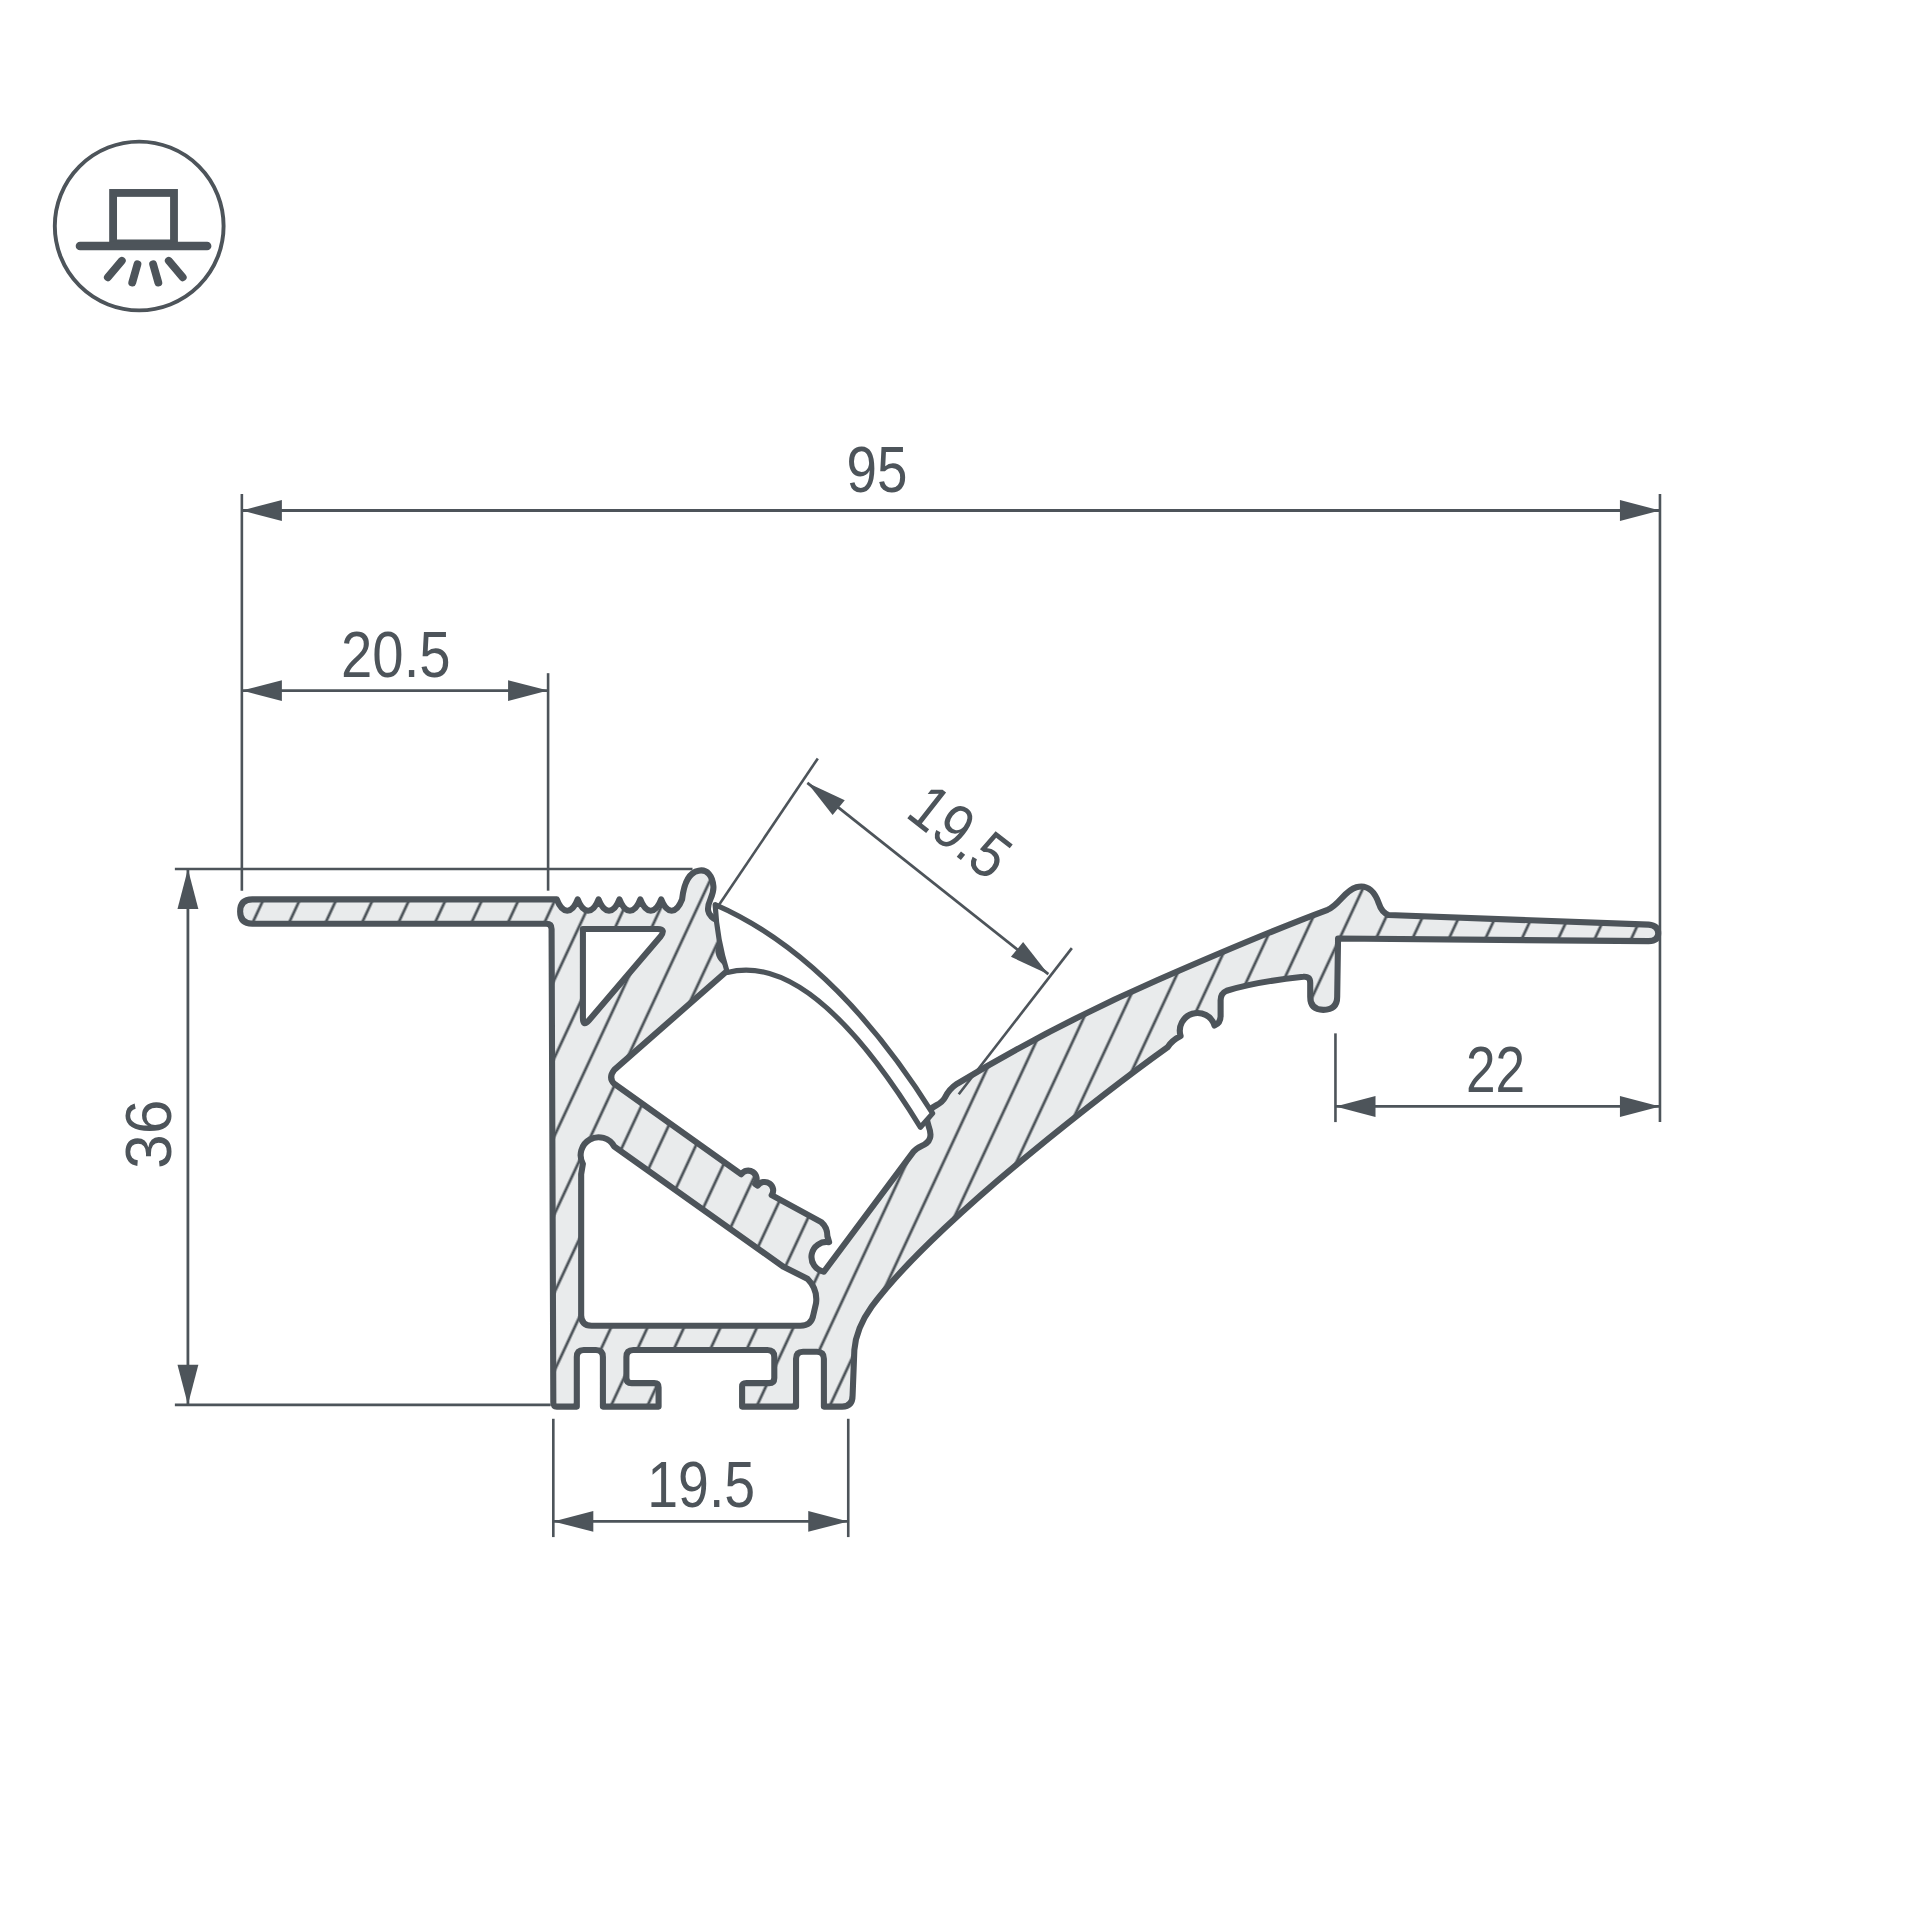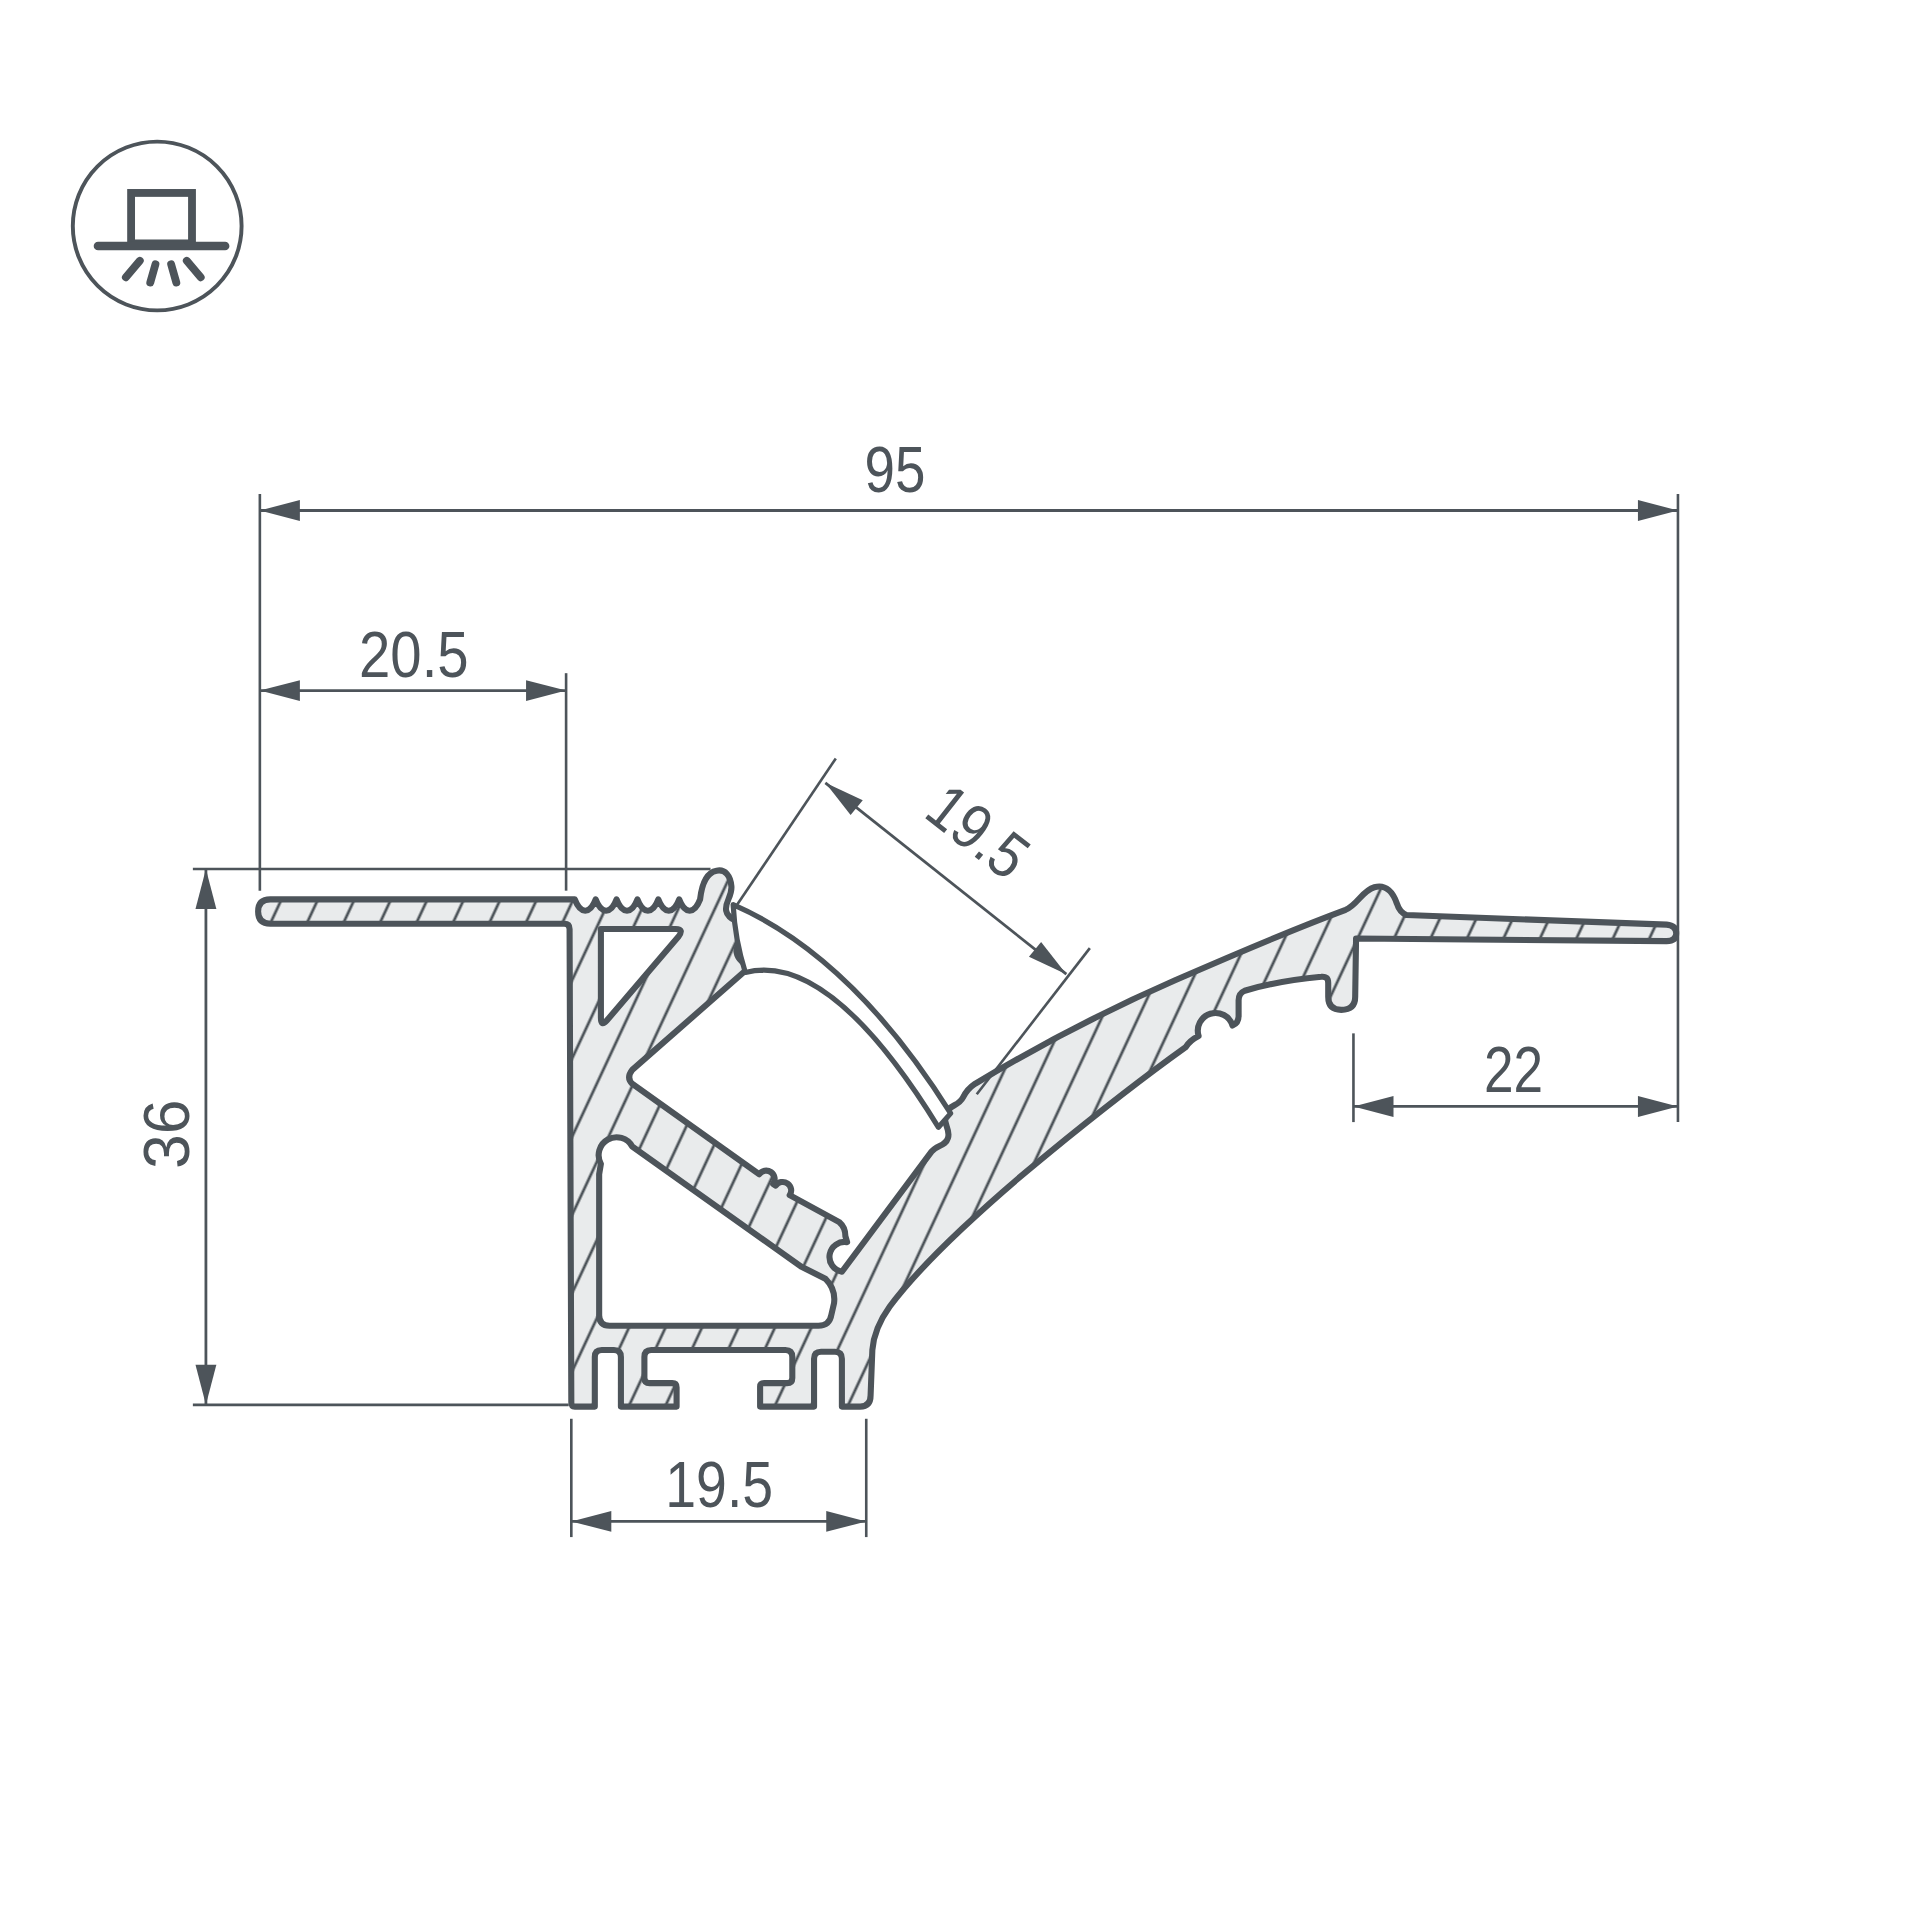--- a/index.html
+++ b/index.html
@@ -6,21 +6,20 @@
     --line:#4d545a;
     --alum:#e9ebec;
     --bg:#ffffff;
   }
   html,body{margin:0;padding:0;background:var(--bg);}
   .stage{
     position:relative;
     width:1740px;height:1931px;
     background:var(--bg);
     overflow:hidden;
-    padding-left:18px;
   }
   svg{display:block;width:100%;height:100%;}
   text{
     font-family:"Liberation Sans", sans-serif;
     font-size:74px;
     fill:var(--line);
   }
   .alum-base{fill:var(--alum);stroke:none;}
   .alum-hatch{fill:url(#hatch);stroke:none;}
   .part-outline{fill:none;stroke:var(--line);stroke-width:7;stroke-linejoin:round;}

